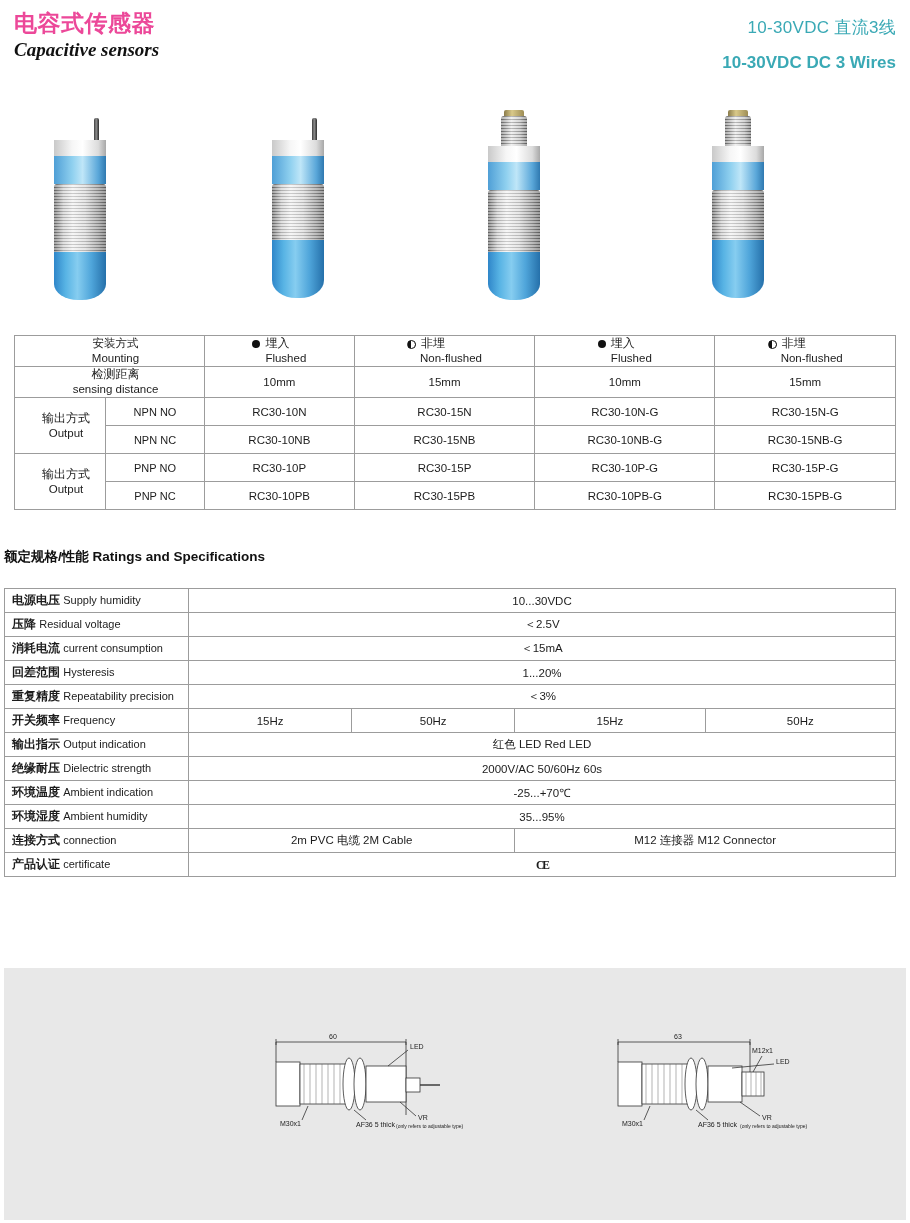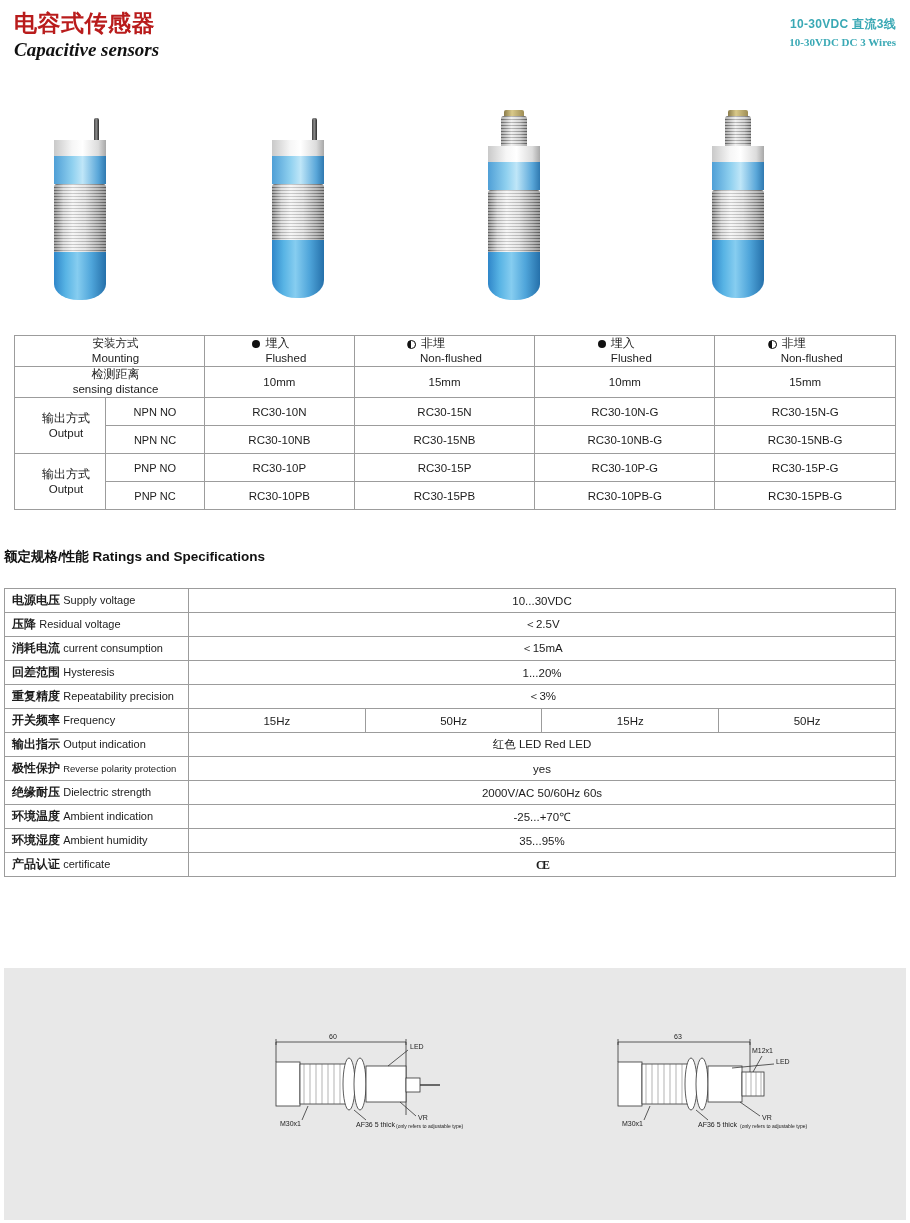--- a/index.html
+++ b/index.html
@@ -27,49 +27,48 @@
     top: 10px;
     left: 14px;
     right: 14px;
     height: 70px;
   }
   .title-cn {
     font-size: 23px;
     font-weight: bold;
     letter-spacing: 0.5px;
     line-height: 1.2;
-    color: #b91c1c;
+    color: #ec4899;
   }
   .title-en {
     font-size: 19px;
     font-weight: bold;
     font-style: italic;
     line-height: 1.25;
     color: #111;
     font-family: "Liberation Serif", serif;
   }
   .voltage-block {
     position: absolute;
     right: 0;
     top: 6px;
     text-align: right;
     color: #3aa9b5;
   }
   .voltage-cn {
-    font-size: 12px;
-    font-weight: bold;
+    font-size: 17px;
+    font-weight: normal;
     letter-spacing: 0.3px;
     color: #3aa9b5;
   }
   .voltage-en {
-    font-size: 11px;
+    font-size: 17px;
     font-weight: bold;
-    margin-top: 3px;
+    margin-top: 14px;
     color: #3aa9b5;
-    font-family: Liberation Serif, serif;
   }
 
   
   .products {
     position: absolute;
     top: 120px;
     left: 20px;
     width: 870px;
     height: 180px;
   }
@@ -391,21 +390,21 @@
       </table>
   </div>
 
   <div class="sec-head">额定规格/性能 Ratings and Specifications</div>
 
   <div class="spec-table-wrap">
     <table class="tbl spec-table">
       <tbody>
           <tr>
         <td class="param">
-          <span class="cn">电源电压</span> <span class="en">Supply voltage</span>
+          <span class="cn">电源电压</span> <span class="en">Supply humidity</span>
         </td>
         <td colspan="4">10...30VDC</td>
       </tr>
       <tr>
         <td class="param">
           <span class="cn">压降</span> <span class="en">Residual voltage</span>
         </td>
         <td colspan="4">＜2.5V</td>
       </tr>
       <tr>
@@ -436,41 +435,42 @@
         <td>50Hz</td>
       </tr>
       <tr>
         <td class="param">
           <span class="cn">输出指示</span> <span class="en">Output indication</span>
         </td>
         <td colspan="4" class="red-led">红色 LED Red  LED</td>
       </tr>
       <tr>
         <td class="param">
-          <span class="cn">极性保护</span> <span class="en small">Reverse polarity protection</span>
-        </td>
-        <td colspan="4">yes</td>
-      </tr>
-      <tr>
-        <td class="param">
           <span class="cn">绝缘耐压</span> <span class="en">Dielectric strength</span>
         </td>
         <td colspan="4">2000V/AC  50/60Hz 60s</td>
       </tr>
       <tr>
         <td class="param">
           <span class="cn">环境温度</span> <span class="en">Ambient indication</span>
         </td>
         <td colspan="4">-25...+70℃</td>
       </tr>
       <tr>
         <td class="param">
           <span class="cn">环境湿度</span> <span class="en">Ambient humidity</span>
         </td>
         <td colspan="4">35...95%</td>
+      </tr>
+      <tr>
+        <td class="param">
+          <span class="cn">连接方式</span> <span class="en">connection</span>
+        </td>
+        <td colspan="2">2m PVC  电缆 2M Cable</td>
+        <td colspan="2">M12  连接器 M12 Connector</td>
       </tr>
       <tr>
         <td class="param">
           <span class="cn">产品认证</span> <span class="en">certificate</span>
         </td>
         <td colspan="4" class="ce-mark">CE</td>
       </tr>
     </tbody>
       </table>
   </div>

